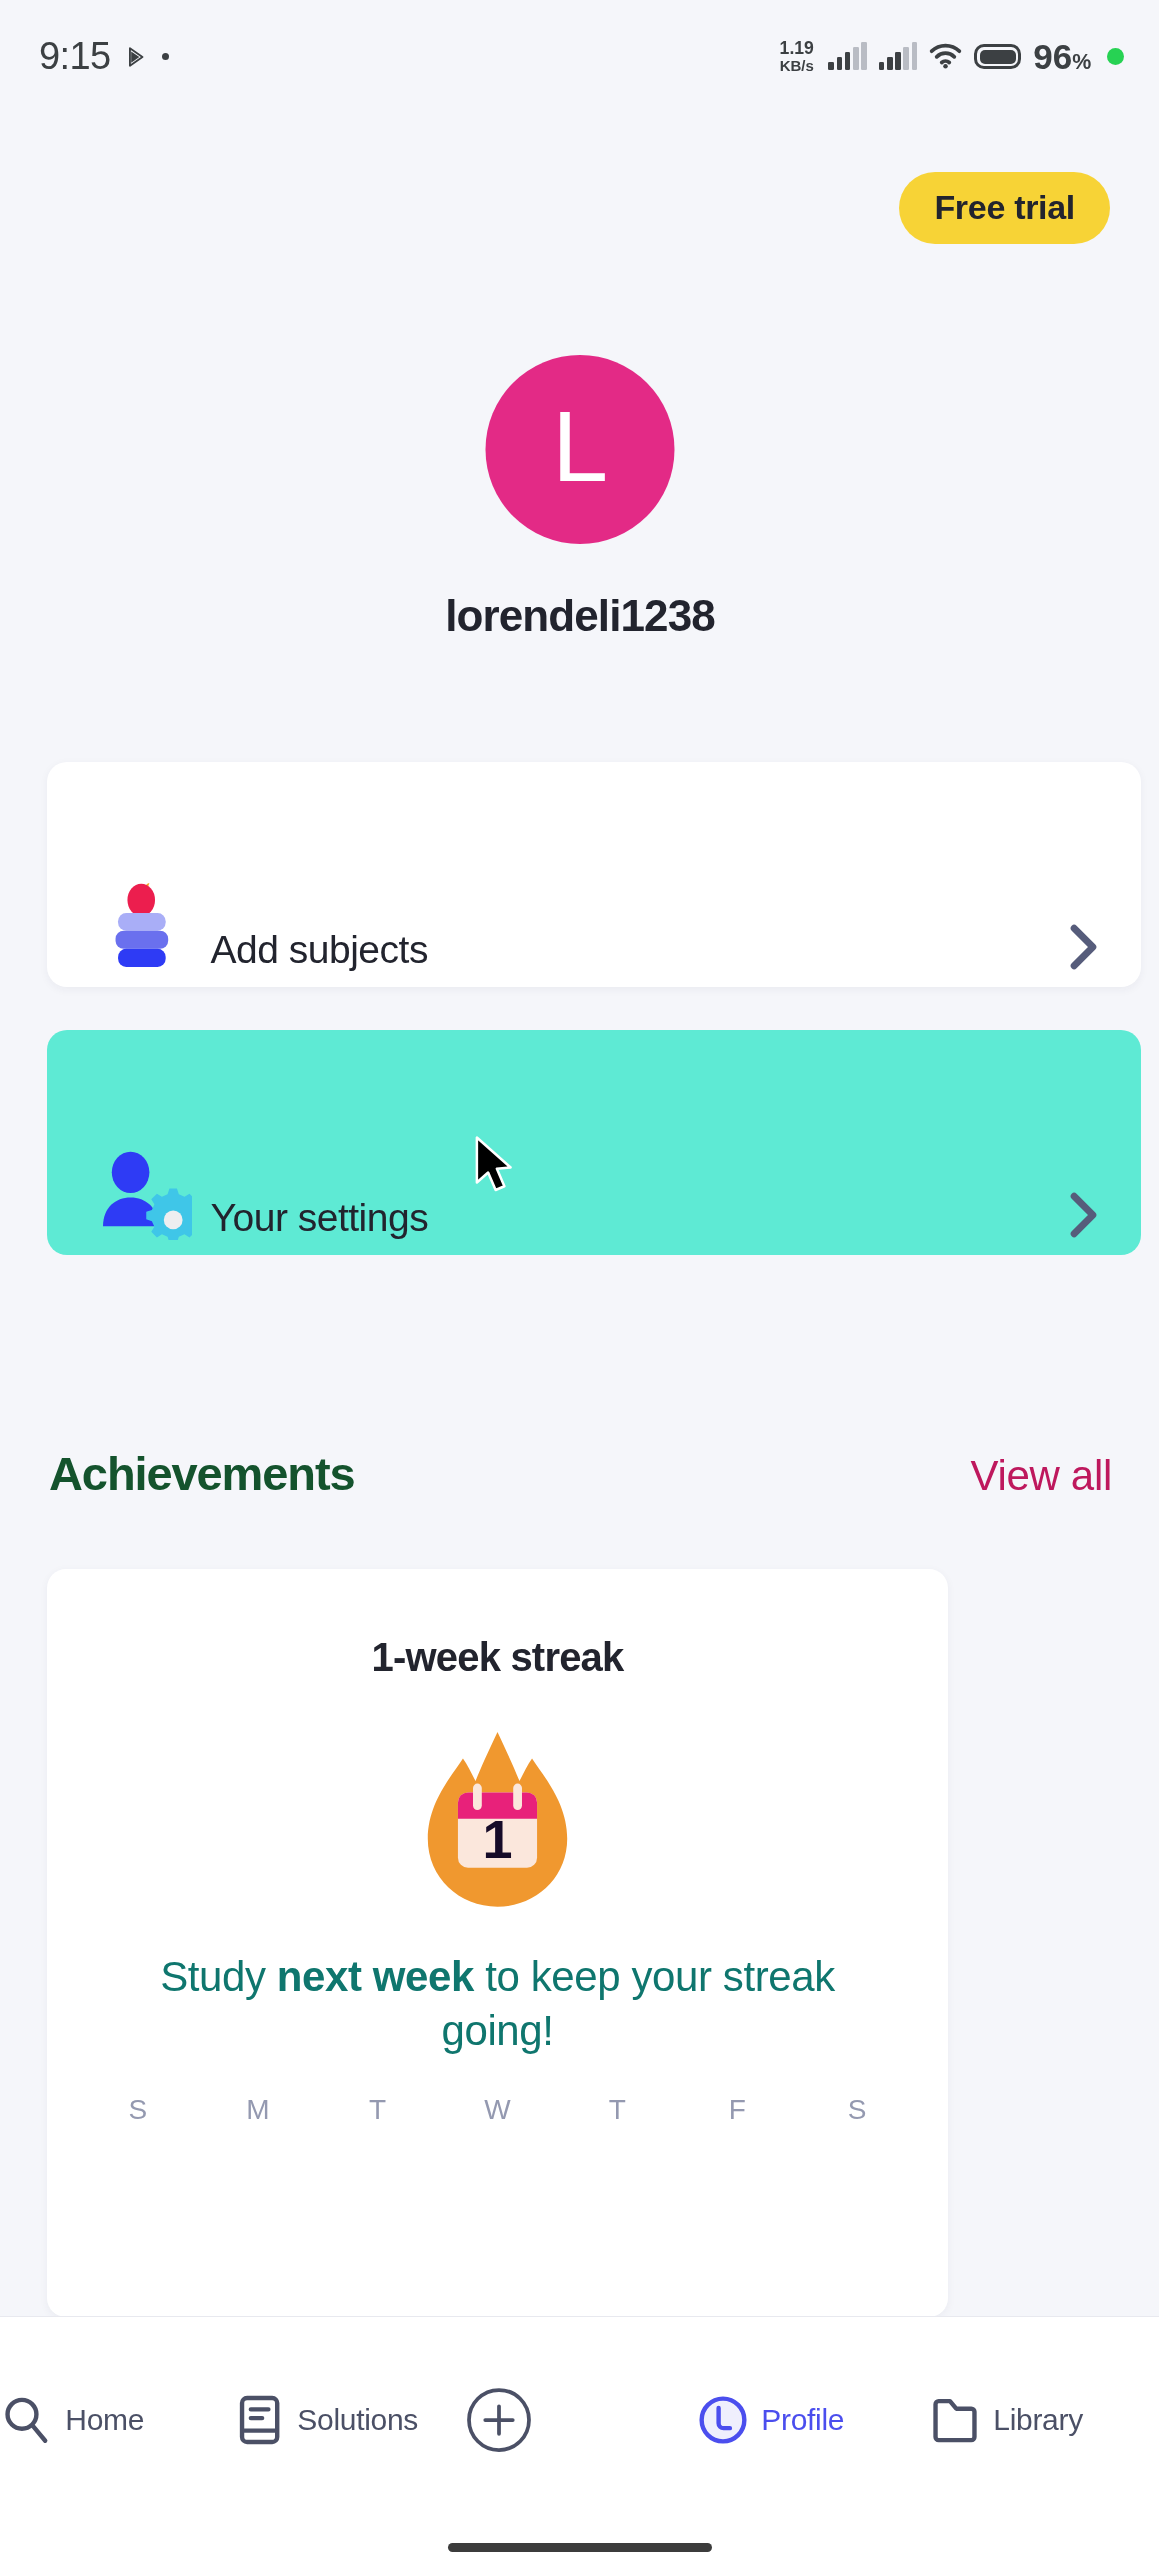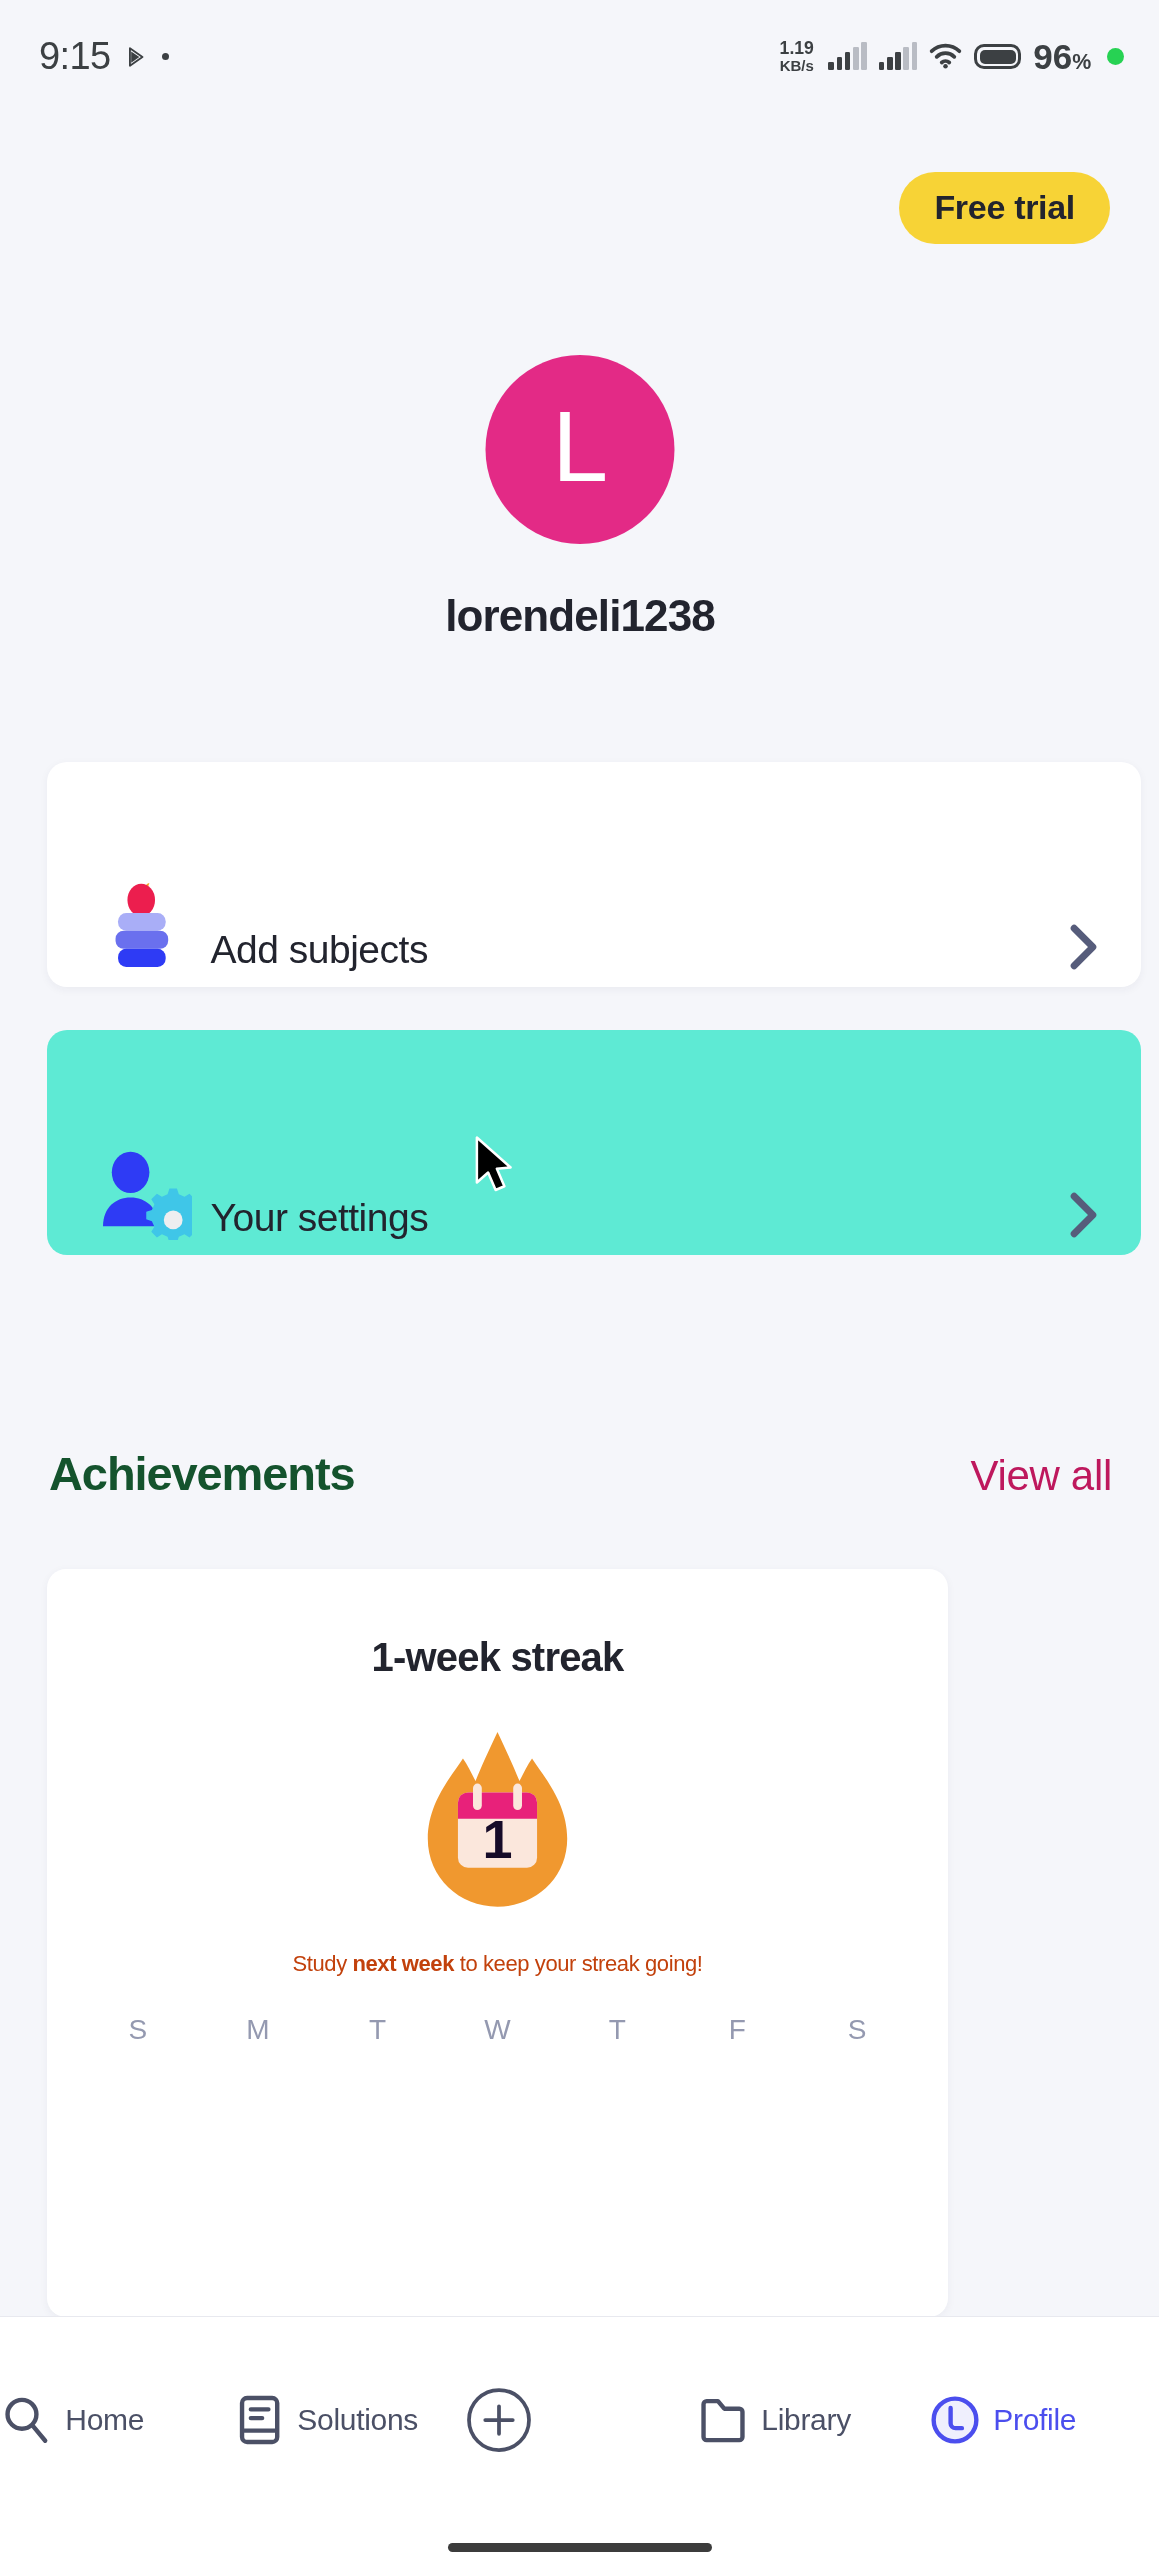--- a/index.html
+++ b/index.html
@@ -64,21 +64,21 @@
     display:flex; align-items:baseline; justify-content:space-between; }
   .ach-title{ font-size:47px; font-weight:bold; color:#14532d; letter-spacing:-1.1px; }
   .ach-viewall{ font-size:42px; color:#be185d; letter-spacing:-0.3px; }
 
   
   .streak{ position:absolute; top:1569px; left:47px; width:901px; height:748px;
     background:#fff; border-radius:19px; box-shadow:0 2.5px 8.8px rgba(30,35,70,.05);
     overflow:hidden; text-align:center; }
   .streak-title{ margin-top:66px; font-size:40px; font-weight:bold; color:#22242E; letter-spacing:-0.8px; }
   .streak-emoji{ margin-top:43px; display:flex; justify-content:center; }
-  .streak-desc{ margin-top:38px; font-size:22px; color:#c2410c; line-height:1.28;
+  .streak-desc{ margin-top:38px; font-size:42px; color:#0f766e; line-height:1.28;
     padding:0 103px; letter-spacing:-0.4px; }
   .streak-desc b{ font-weight:bold; }
   .streak-days{ margin-top:36px; display:flex; padding:0 31px; }
   .streak-days div{ flex:1; font-size:28px; color:#9499B0; font-weight:500; }
 
   
   .navbar{ position:absolute; bottom:0; left:0; width:1160px; height:260px;
     background:#fff; border-top:0.6px solid #E8E9EF; }
   .navitems{ display:flex; height:189px; padding-top:16.4px; }
   .navitem{ flex:1; display:flex; flex-direction:row; align-items:center; gap:11.3px; }
@@ -251,37 +251,37 @@
       <div class="navitem">
         <div class="ic" style="height:67px">
           <svg width="70" height="70" viewBox="0 0 112 112">
               <circle cx="56" cy="56" r="48" fill="none" stroke="#4B5066" stroke-width="6"></circle>
               <path d="M56 34 V78 M34 56 H78" stroke="#4B5066" stroke-width="6" stroke-linecap="round"></path>
             </svg>
         </div>
         <div class="lbl"></div>
       </div>
 
-      <div class="navitem">
-        <div class="ic">
-          <svg width="54" height="54" viewBox="0 0 86 86">
-            <path d="M12 70 V18 a5 5 0 0 1 5-5 h18 l10 12 h24 a5 5 0 0 1 5 5 v40 a5 5 0 0 1 -5 5 H17 a5 5 0 0 1 -5 -5 Z" fill="none" stroke="#4B5066" stroke-width="7" stroke-linejoin="round"></path>
-          </svg>
-        </div>
-        <div class="lbl">Library</div>
-      </div>
-
       <div class="navitem active">
         <div class="ic">
           <svg width="54" height="54" viewBox="0 0 86 86">
             <circle cx="43" cy="43" r="34" fill="#EFEFFD" stroke="#4B4EEE" stroke-width="7"></circle>
             <path d="M36 24 V48 a8 8 0 0 0 8 8 h10" fill="none" stroke="#4B4EEE" stroke-width="7" stroke-linecap="round" stroke-linejoin="round"></path>
           </svg>
         </div>
         <div class="lbl">Profile</div>
       </div>
 
+      <div class="navitem">
+        <div class="ic">
+          <svg width="54" height="54" viewBox="0 0 86 86">
+            <path d="M12 70 V18 a5 5 0 0 1 5-5 h18 l10 12 h24 a5 5 0 0 1 5 5 v40 a5 5 0 0 1 -5 5 H17 a5 5 0 0 1 -5 -5 Z" fill="none" stroke="#4B5066" stroke-width="7" stroke-linejoin="round"></path>
+          </svg>
+        </div>
+        <div class="lbl">Library</div>
+      </div>
+
     </div>
     <div class="homebar"></div>
   </div>
 
 </div>
 
 
 </body></html>

